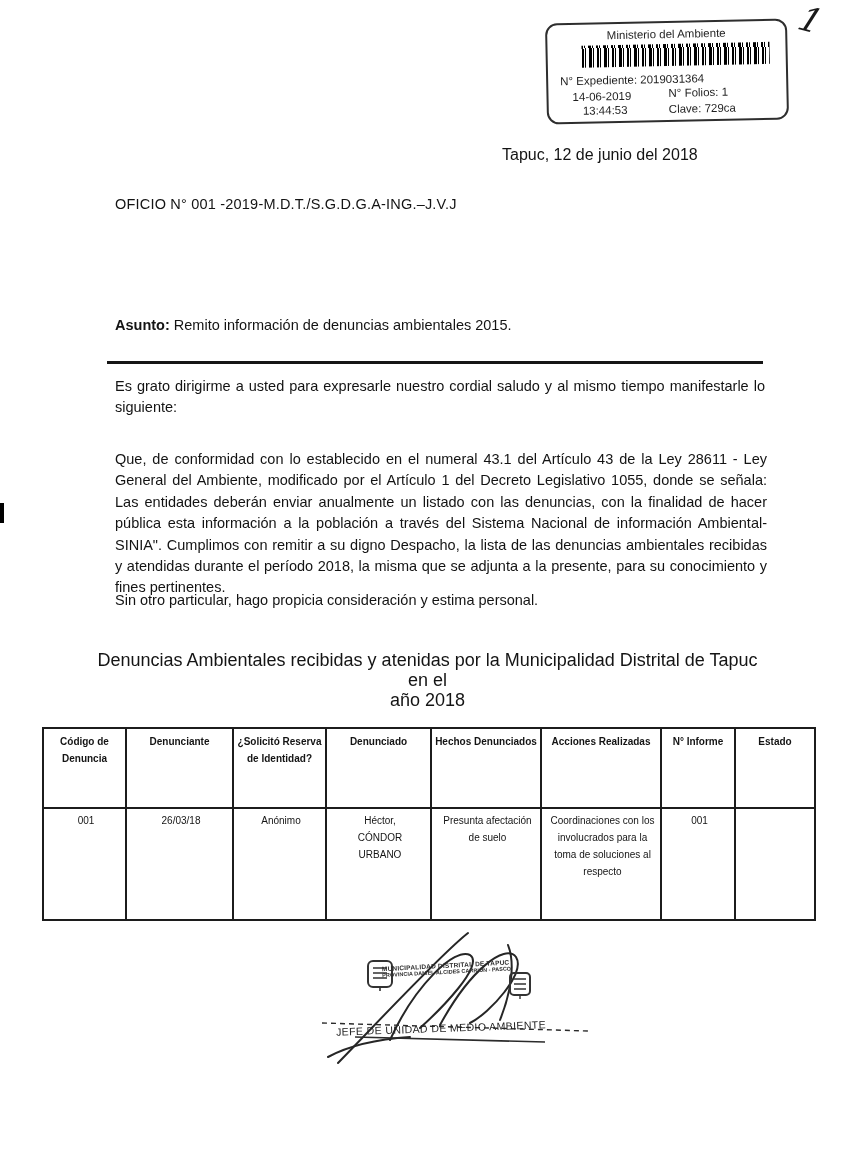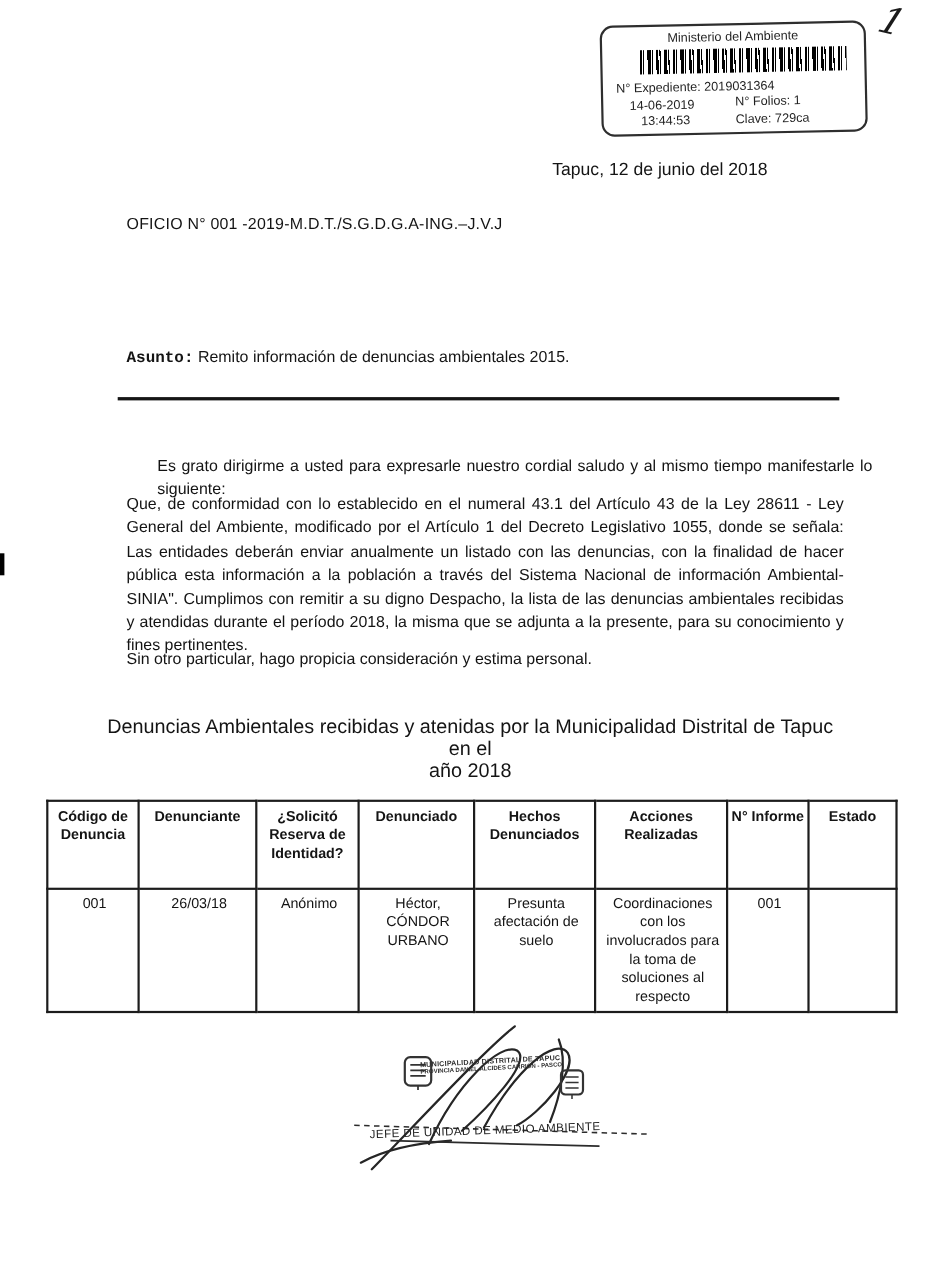--- a/index.html
+++ b/index.html
@@ -27,35 +27,35 @@
   .stamp-date{position:absolute;left:24px;top:66px;}
   .stamp-folios{position:absolute;left:120px;top:64px;}
   .stamp-time{position:absolute;left:34px;top:80px;}
   .stamp-clave{position:absolute;left:120px;top:80px;}
   
   .dateline{position:absolute;left:502px;top:146px;font-size:16px;}
   .oficio{position:absolute;left:115px;top:196px;font-size:14.5px;font-weight:normal;letter-spacing:.2px;}
   .recipient{position:absolute;left:115px;top:236px;font-size:14.5px;line-height:17px;}
   .recipient .b{font-weight:bold;}
   .subject{position:absolute;left:115px;top:317px;font-size:14.5px;}
-  .subject .lbl{font-weight:bold;font-family:Liberation Mono, monospace;}
+  .subject .lbl{font-weight:bold;}
   .rule{position:absolute;left:107px;top:361px;width:656px;height:3px;background:#151515;}
   .para{position:absolute;margin:0;font-size:14.5px;text-align:justify;color:#131313;}
-  .p1{left:115px;top:414px;width:650px;line-height:21px;margin-left:28px;}
+  .p1{left:115px;top:376px;width:650px;line-height:21px;}
   .p2{left:115px;top:449px;width:652px;line-height:21.4px;}
   .p3{left:115px;top:592px;width:652px;}
   .tbl-title{
     position:absolute;left:95px;top:650px;width:665px;text-align:center;
     font-size:18px;line-height:20px;white-space:pre-line;
   }
   
   .tbl{
     position:absolute;left:42px;top:727px;width:772px;border-collapse:collapse;table-layout:fixed;
   }
-  .tbl th,.tbl td{border:2px solid #1c1c1c;font-size:13px;line-height:17px;vertical-align:top;}
+  .tbl th,.tbl td{border:2px solid #1c1c1c;font-size:10px;line-height:17px;vertical-align:top;}
   .tbl th{font-weight:bold;text-align:center;padding:4px 2px;height:70px;}
   .tbl td{text-align:center;padding:3px 4px 3px 7px;height:104px;white-space:pre-line;}
   
   .sig-area{position:absolute;left:320px;top:925px;width:270px;height:145px;}
   .sig-svg{position:absolute;left:0;top:0;}
   .seal-left{position:absolute;left:46px;top:34px;}
   .seal-right{position:absolute;left:188px;top:46px;}
   .sig-stamp-text{
     position:absolute;left:62px;top:36px;width:160px;color:#2e2e2e;
     transform:rotate(-3deg);line-height:7px;

